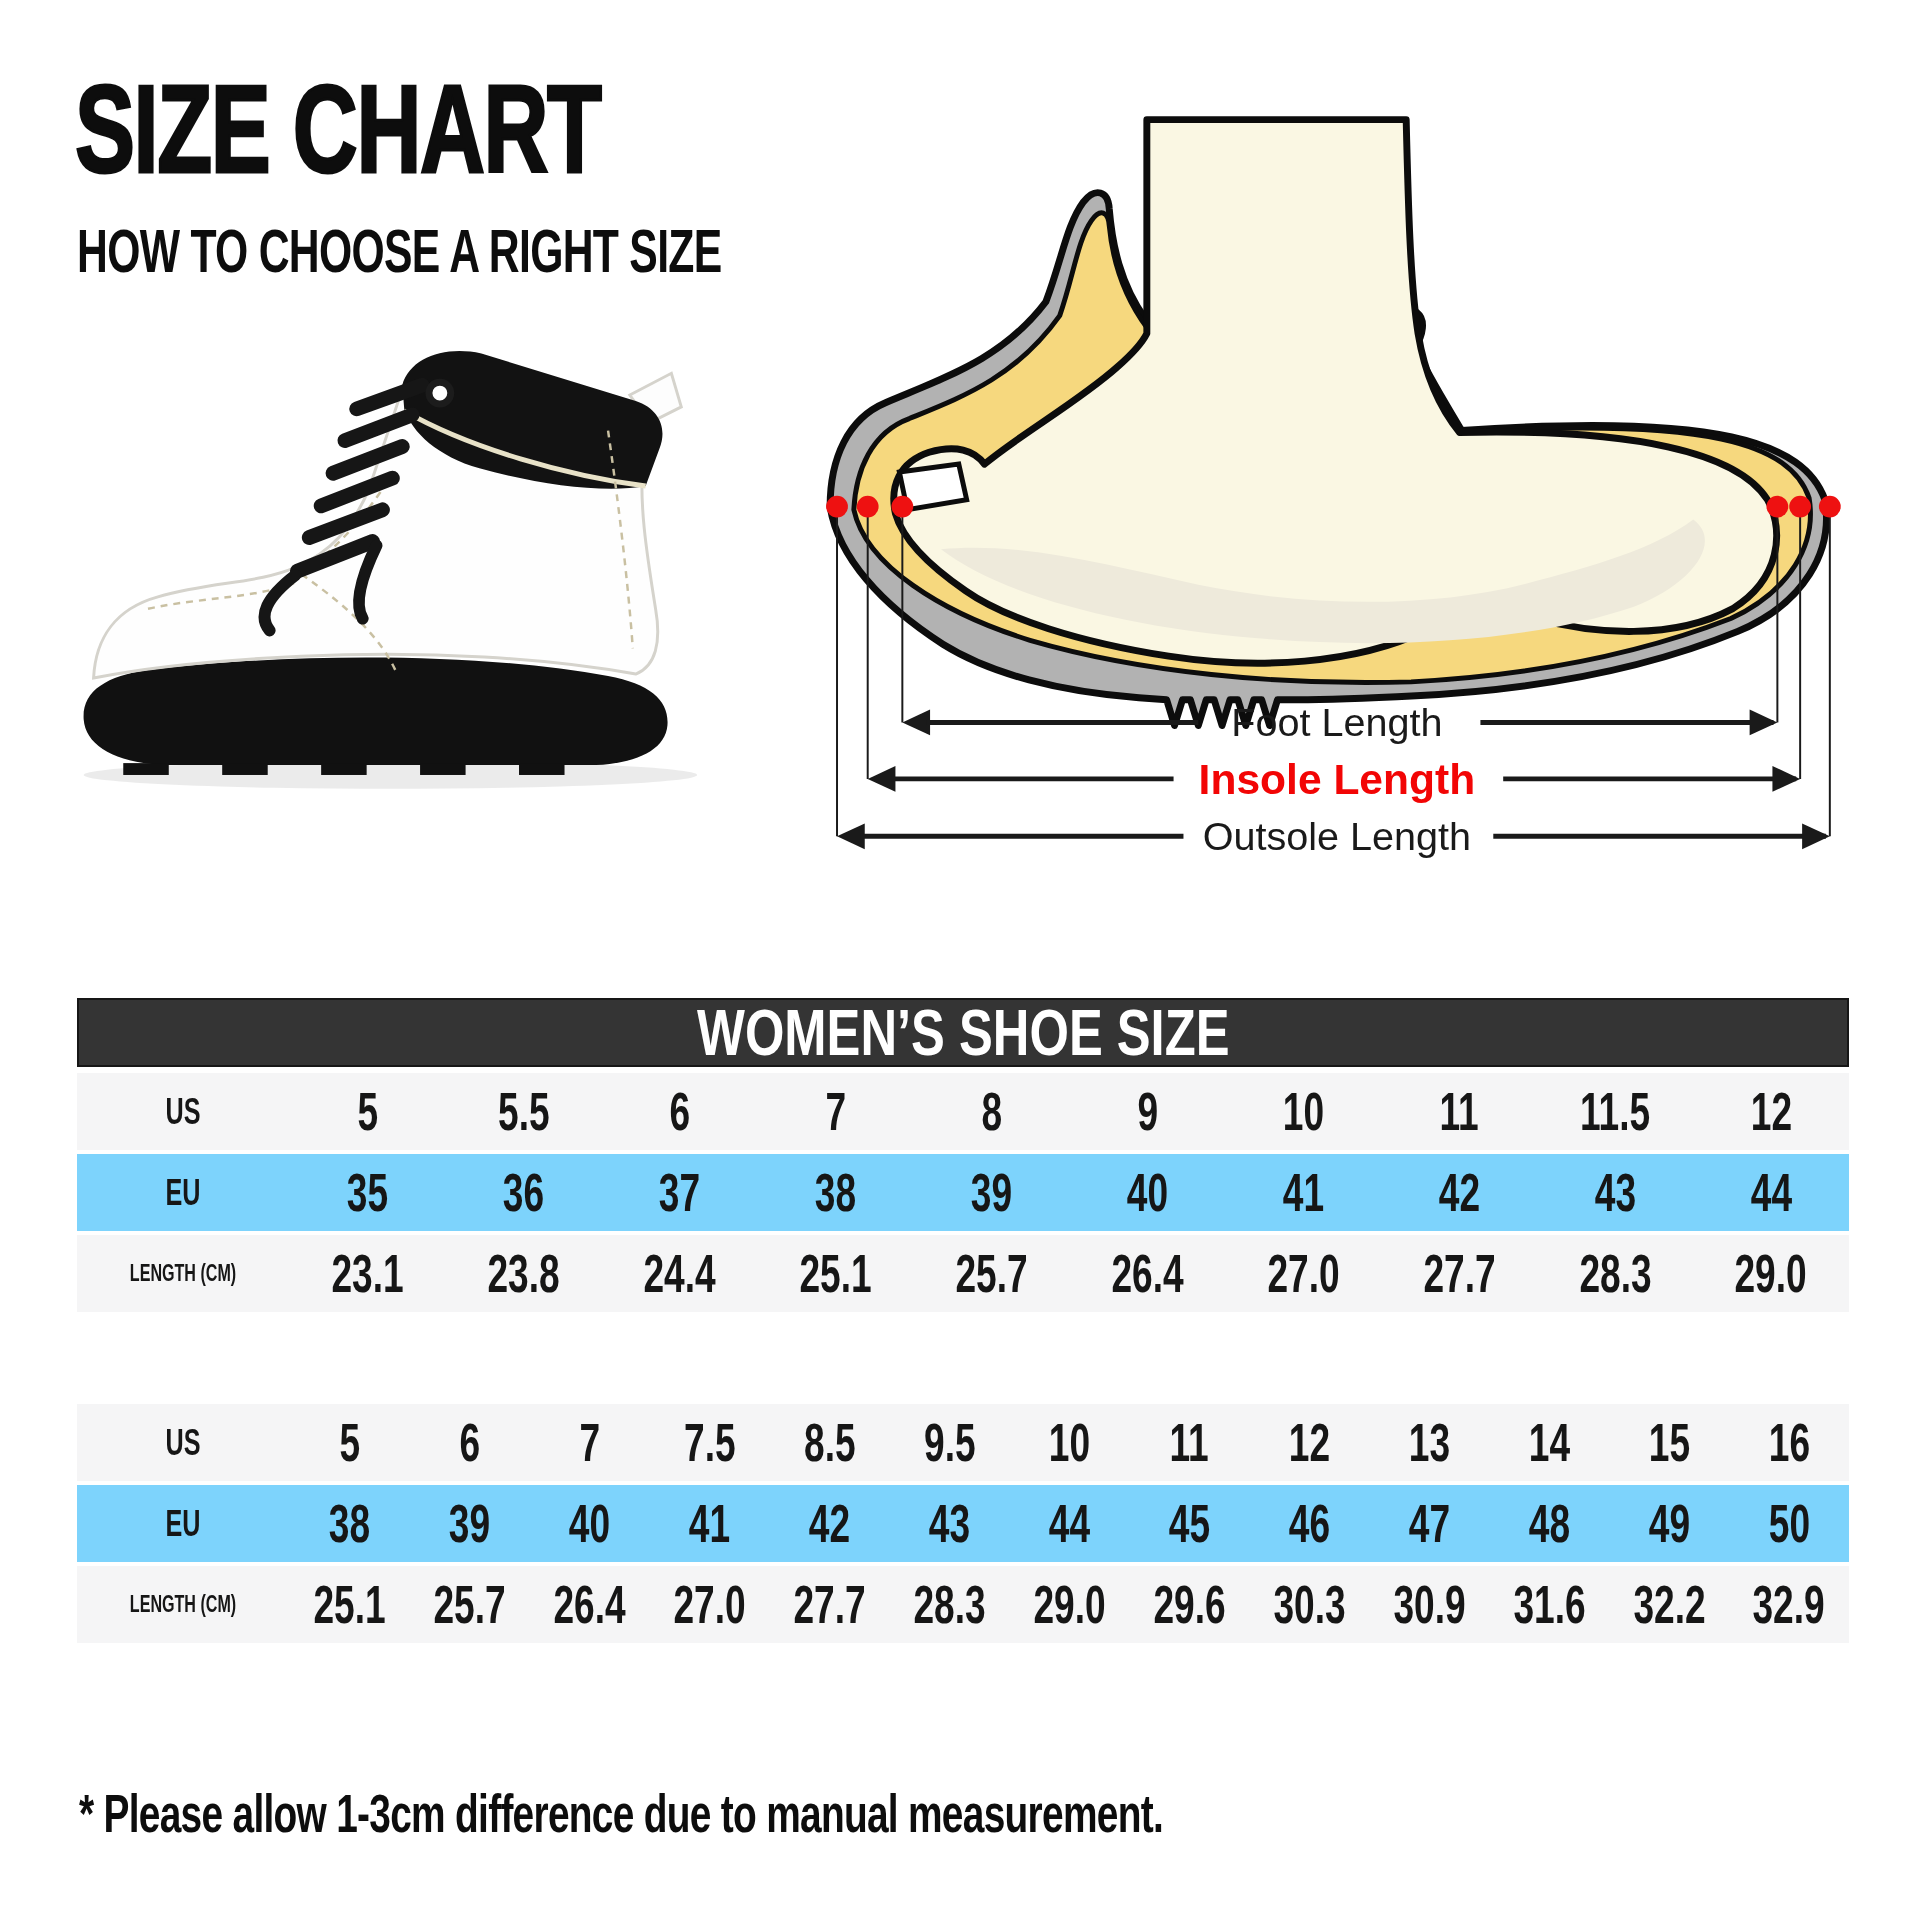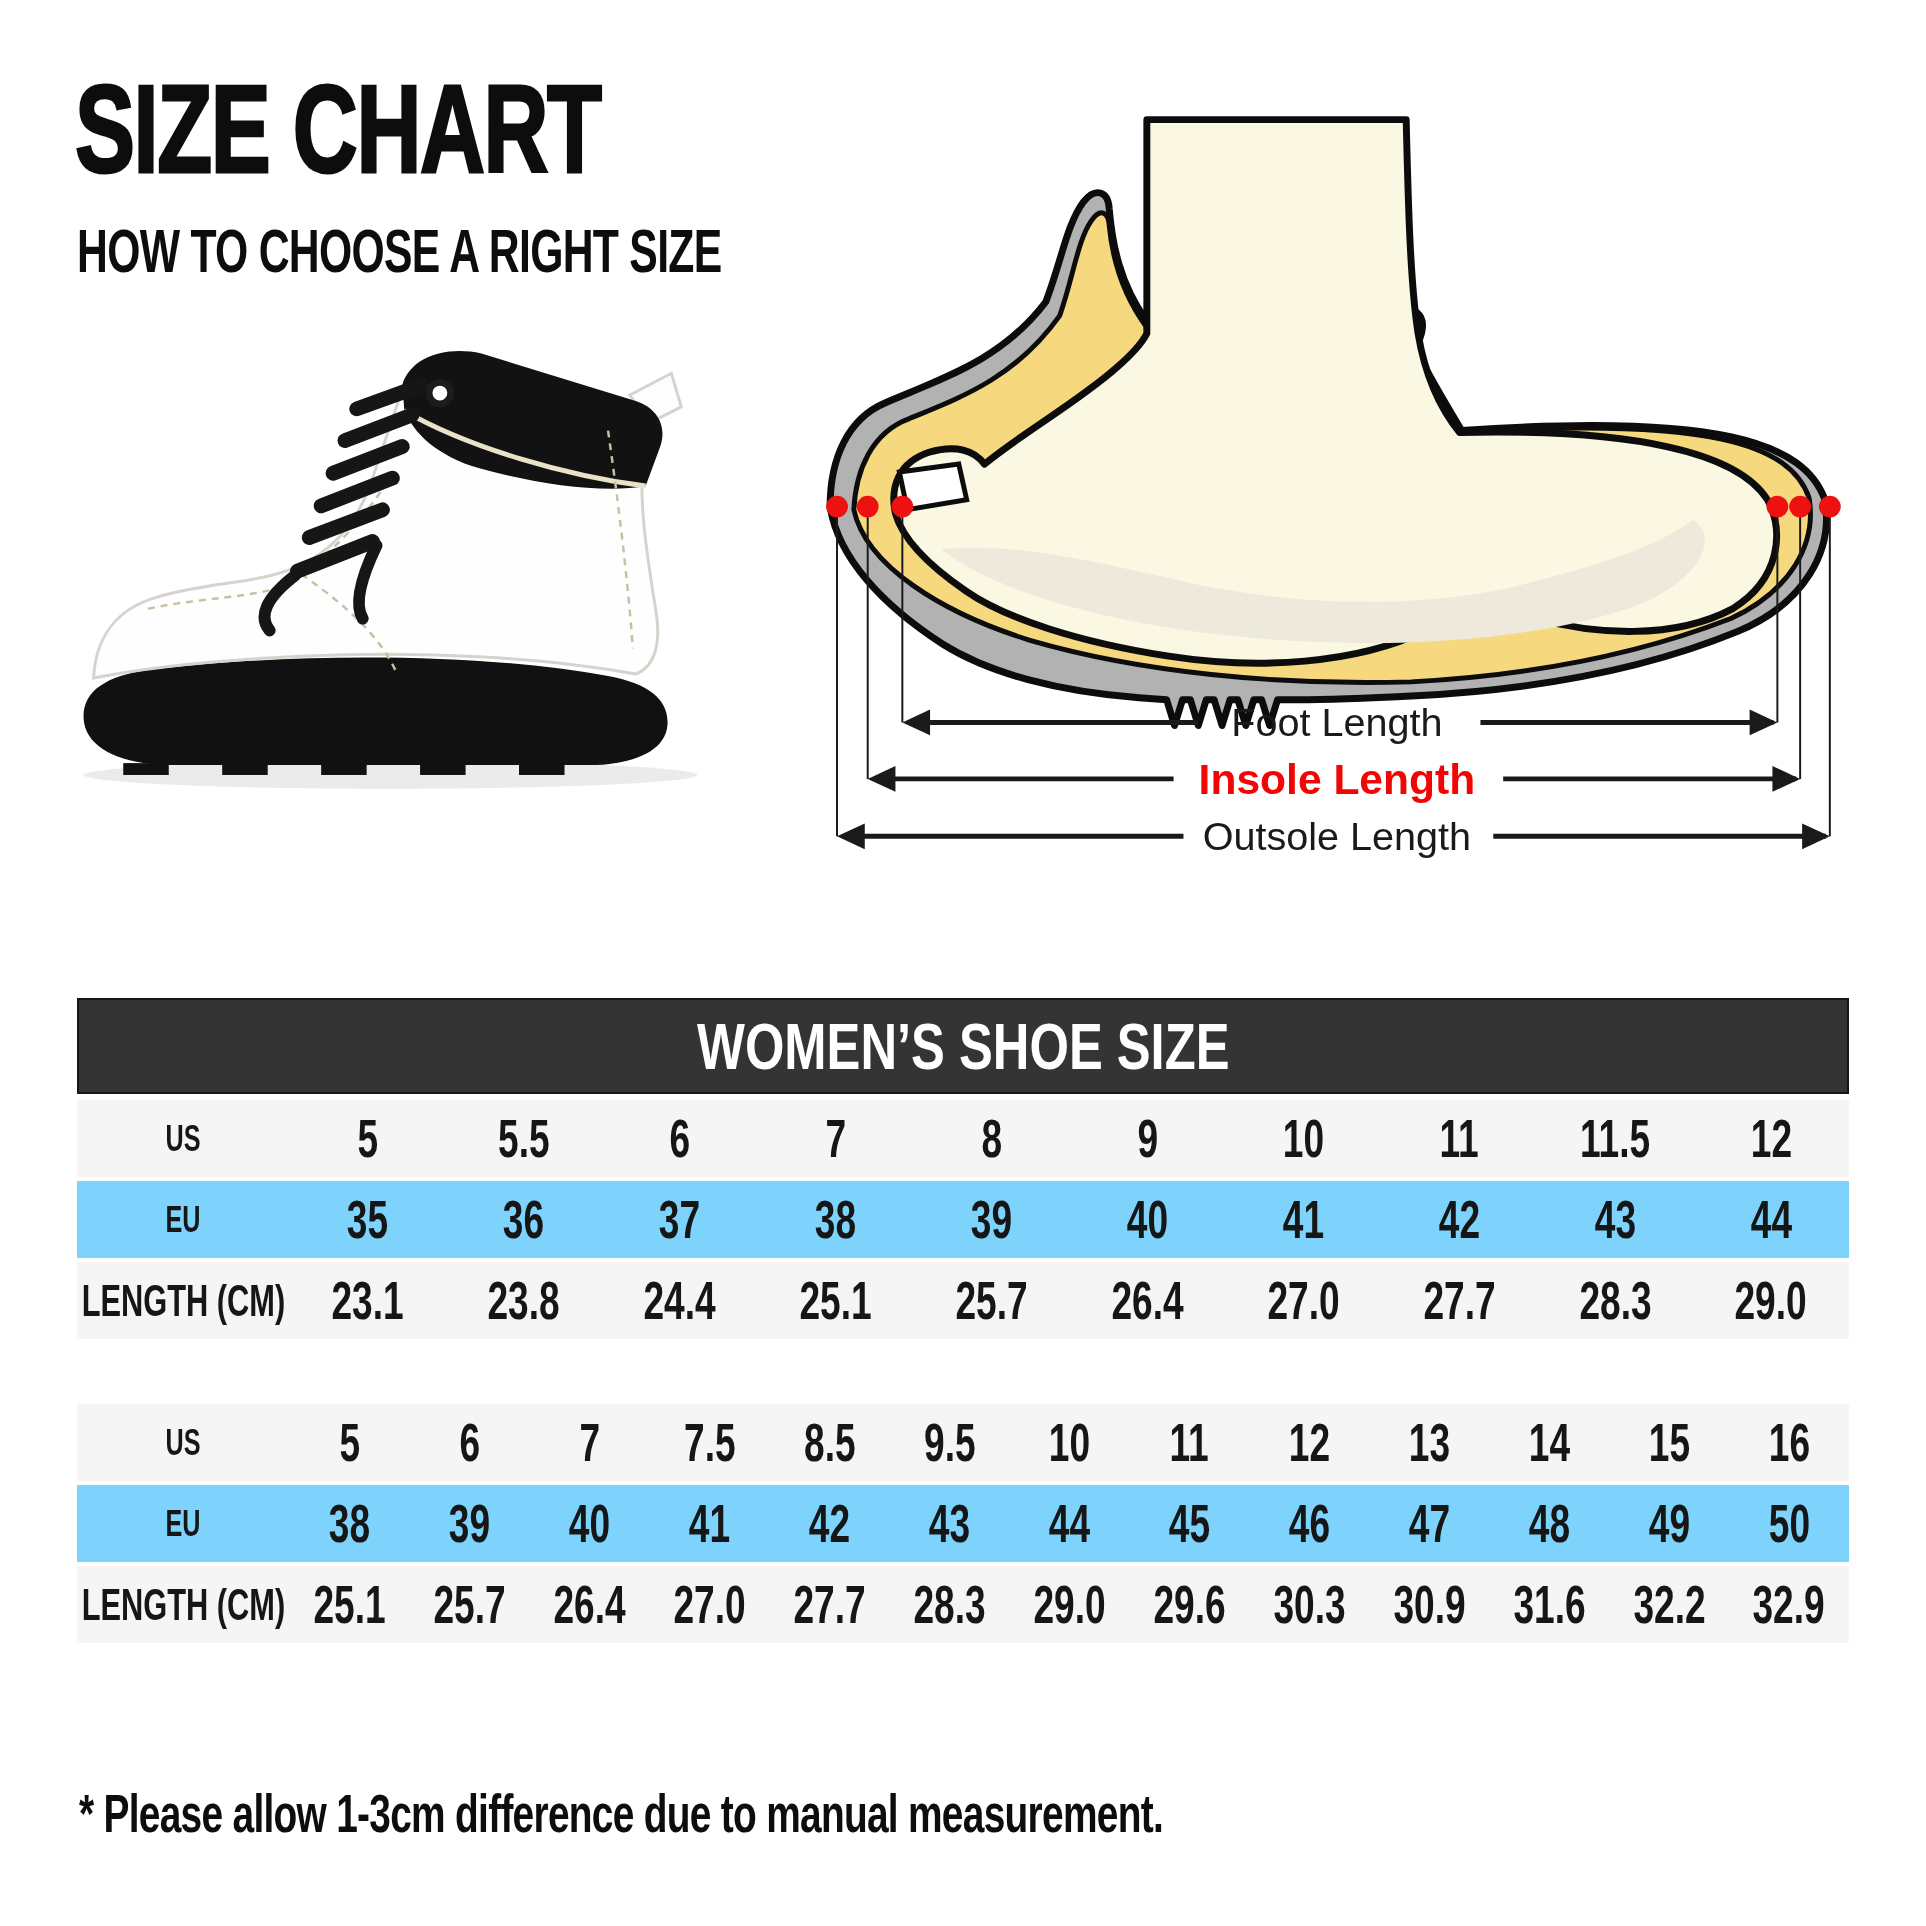--- a/index.html
+++ b/index.html
@@ -19,35 +19,35 @@
   #page-subtitle{
     left:77px;top:216px;font-size:61px;font-weight:700;color:#0d0d0d;letter-spacing:-1px;
     transform:scaleX(0.70);transform-origin:left top;white-space:nowrap;
   }
 
   
   .size-table{left:77px;width:1772px;}
   #womens-table{top:998px;}
   #mens-table{top:1404px;}
   .table-header{
-    height:96px;background:#343434;border:2px solid #161616;box-sizing:border-box;
+    height:69px;background:#343434;border:2px solid #161616;box-sizing:border-box;
     display:flex;align-items:center;justify-content:center;color:#ffffff;margin-bottom:6px;
   }
   .table-header .hdr{font-size:65px;font-weight:700;transform:scaleX(0.78);}
   .size-row{
     display:grid;height:77px;margin-bottom:4px;background:#f5f5f6;align-items:stretch;
   }
   .size-row.alt{background:#7dd3fc;}
   .cell,.row-label{
     display:flex;align-items:center;justify-content:center;height:100%;
     font-weight:700;color:#161616;
   }
   .cell{font-size:53px;}
   .row-label{font-size:36px;}
-  .row-label.small{font-size:44px;justify-content:center;}
+  .row-label.small{font-size:23px;justify-content:center;}
 
   
   #footnote{
     left:79px;top:1782px;font-size:54px;font-weight:700;color:#0d0d0d;letter-spacing:-1px;
     transform:scaleX(0.72);transform-origin:left top;white-space:nowrap;
   }
 
   
   text.dim-label{font-family:"Liberation Sans",sans-serif;font-size:40px;fill:#1a1a1a;}
   text.dim-label.red{font-size:43px;font-weight:700;fill:#f20505;}

